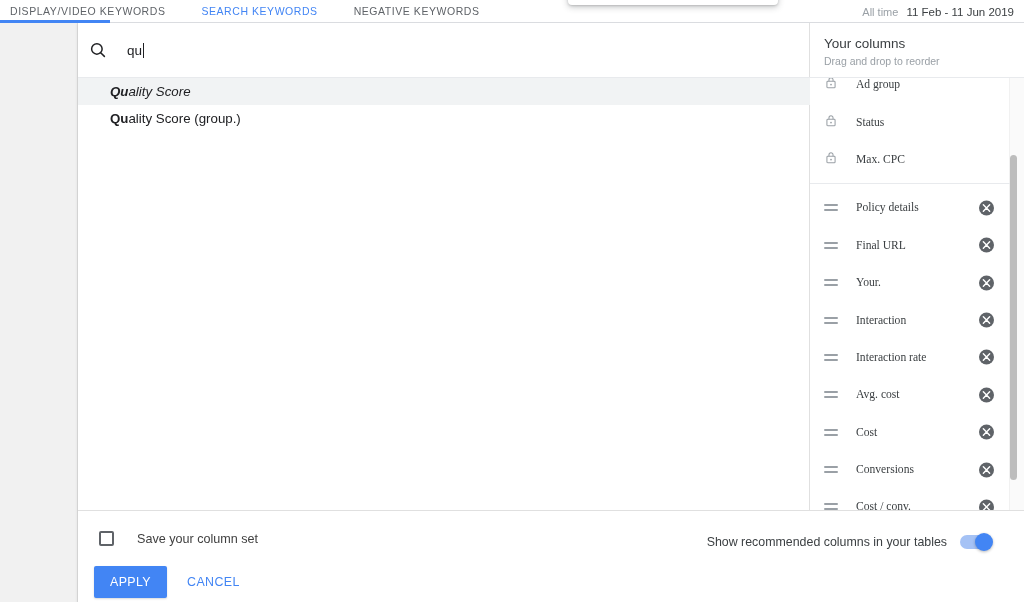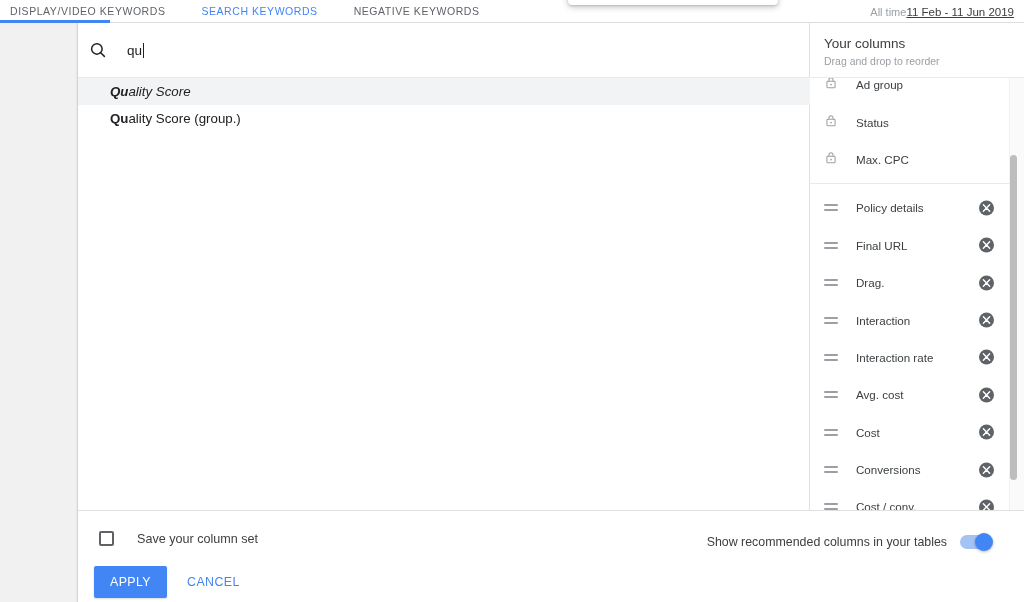--- a/index.html
+++ b/index.html
@@ -46,24 +46,24 @@
     width: 110px; height: 3px; background: #4285f4;
   }
   .tab-caret {
     display: inline-block; width: 0; height: 0; margin-left: 10px;
     vertical-align: middle;
     border-left: 5px solid transparent; border-right: 5px solid transparent;
     border-top: 5px solid #80868b;
   }
   .daterange {
     position: absolute; right: 10px; top: 0; height: 23px;
-    display: flex; align-items: center; 
+    display: flex; align-items: center; gap: 8px;
   }
   .dr-all { font-size: 11px; color: #9aa0a6; }
-  .dr-val { font-size: 11.5px; color: #3c4043; font-weight: 500; text-decoration: underline; }
+  .dr-val { font-size: 11.5px; color: #3c4043; font-weight: 500; }
 
   
   .top-float {
     position: absolute; left: 568px; top: -14px;
     width: 210px; height: 19px;
     background: #ffffff;
     border-radius: 0 0 4px 4px;
     box-shadow: 0 2px 6px rgba(60,64,67,.30), 0 1px 2px rgba(60,64,67,.18);
     z-index: 7;
   }
@@ -125,21 +125,21 @@
     padding: 12px 0 0 14px; z-index: 3;
   }
   .rp-title { font-size: 13.5px; color: #3c4043; line-height: 17px; }
   .rp-sub { font-size: 10.5px; color: #9aa0a6; margin-top: 3px; }
 
   .rp-scrollarea {
     position: absolute; left: 0; top: 55px;
     width: 214px; height: 432px;
     overflow: hidden;
   }
-  .rp-inner { position: absolute; left: 0; top: -12px; width: 200px; }
+  .rp-inner { position: absolute; left: 0; top: -12px; width: 200px; font-family: Liberation Serif, serif; }
 
   .col-row {
     height: 37.4px; display: flex; align-items: center;
     padding-left: 14px; position: relative;
   }
   .col-label { font-size: 11.6px; color: #3c4043; margin-left: 18px; }
   .locked .col-label { color: #3c4043; }
   .group-sep { height: 1px; background: #e8eaed; margin: 5px 0 5px 0; }
 
   .drag-handle { width: 14px; display: flex; flex-direction: column; gap: 3px; }
@@ -339,21 +339,21 @@
                   <path d="M1.5 1.5 L8.5 8.5 M8.5 1.5 L1.5 8.5" stroke="#ffffff" stroke-width="1.6" stroke-linecap="round"></path>
                 </svg>
             </span>
           </div>
 
           <div class="col-row">
             <span class="drag-handle">
                 <i></i>
                 <i></i>
               </span>
-            <span class="col-label">Drag.</span>
+            <span class="col-label">Your.</span>
             <span class="remove-btn">
               <svg width="9" height="9" viewBox="0 0 10 10">
                   <path d="M1.5 1.5 L8.5 8.5 M8.5 1.5 L1.5 8.5" stroke="#ffffff" stroke-width="1.6" stroke-linecap="round"></path>
                 </svg>
             </span>
           </div>
 
           <div class="col-row">
             <span class="drag-handle">
                 <i></i>

